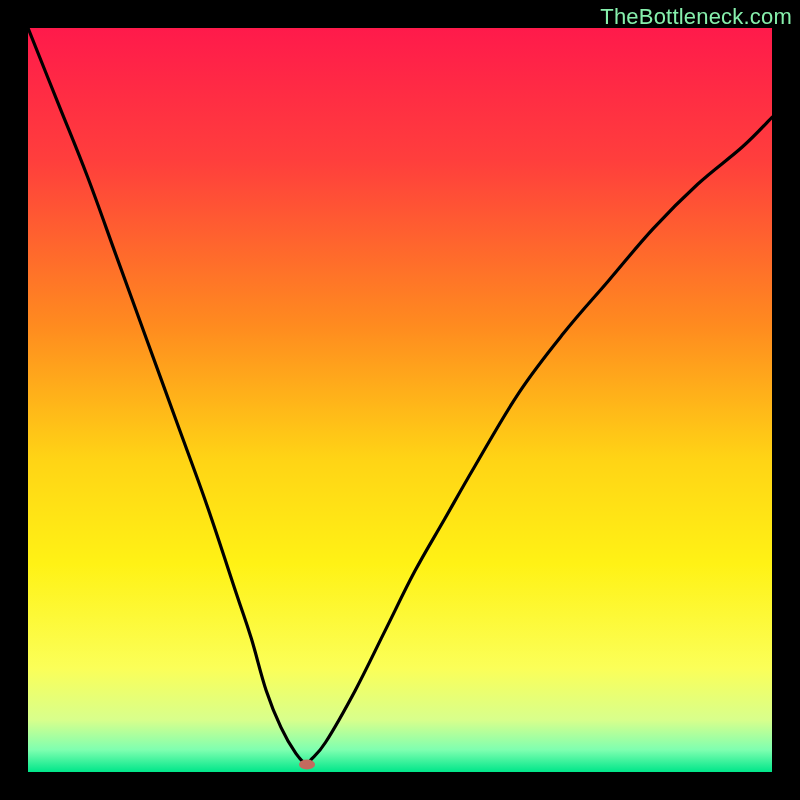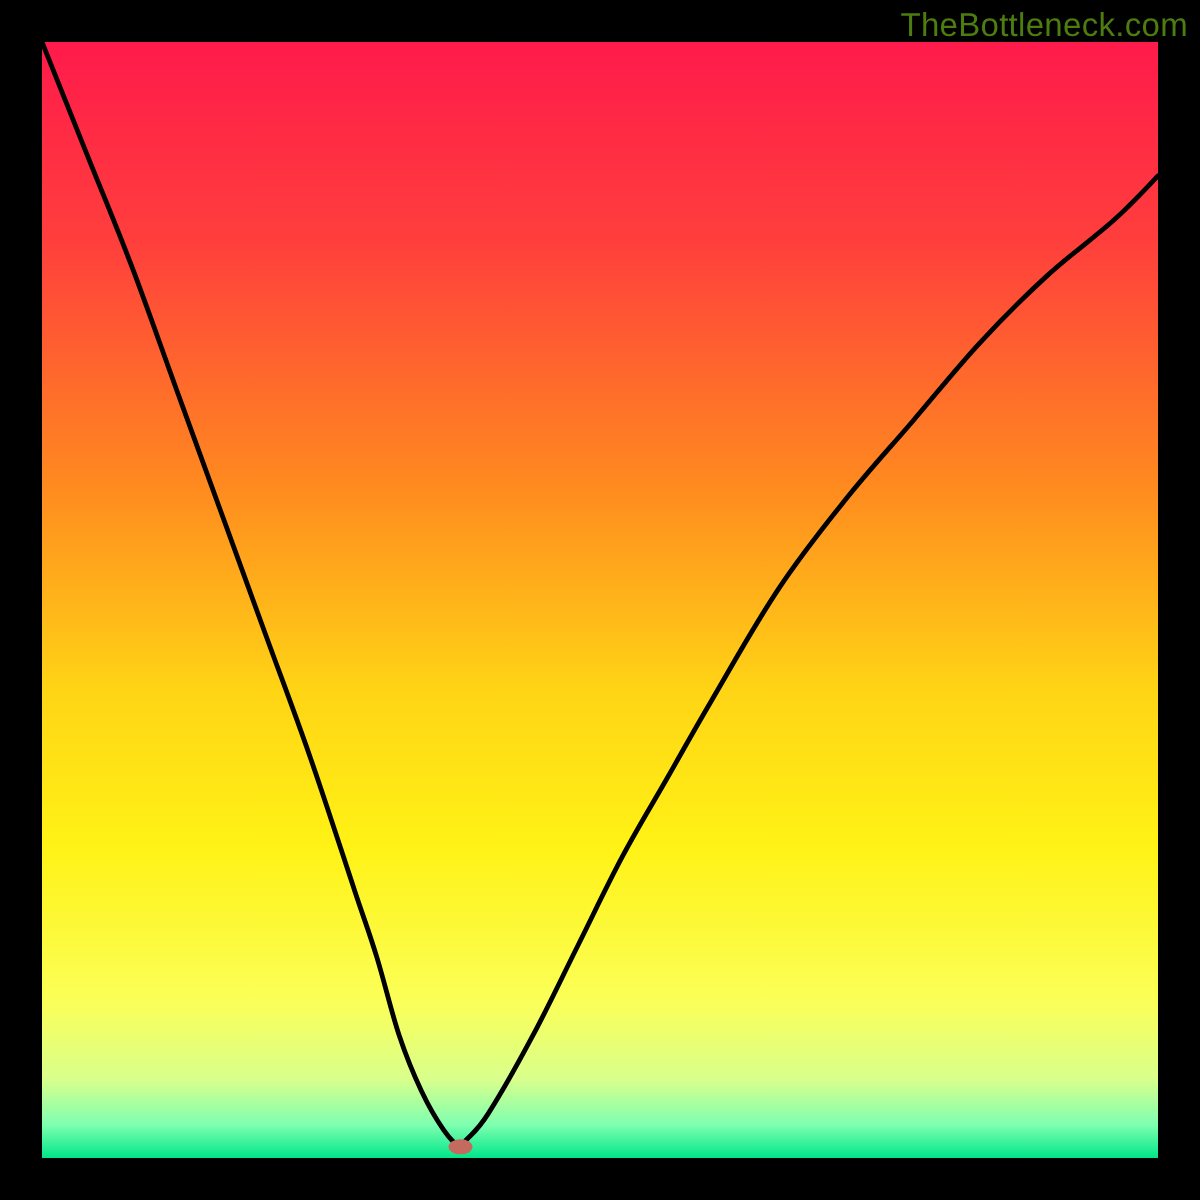--- a/index.html
+++ b/index.html
@@ -23,21 +23,21 @@
     position: absolute;
     left: 0;
     top: 0;
     width: 744px;
     height: 744px;
   }
   .watermark {
     position: absolute;
     top: 4px;
     right: 8px;
-    color: #4d7c0f;
+    color: #86efac;
     font-size: 22px;
     font-weight: 500;
     letter-spacing: 0.2px;
     user-select: none;
   }
   svg { display: block; }
 </style>
 </head>
 <body>
 

